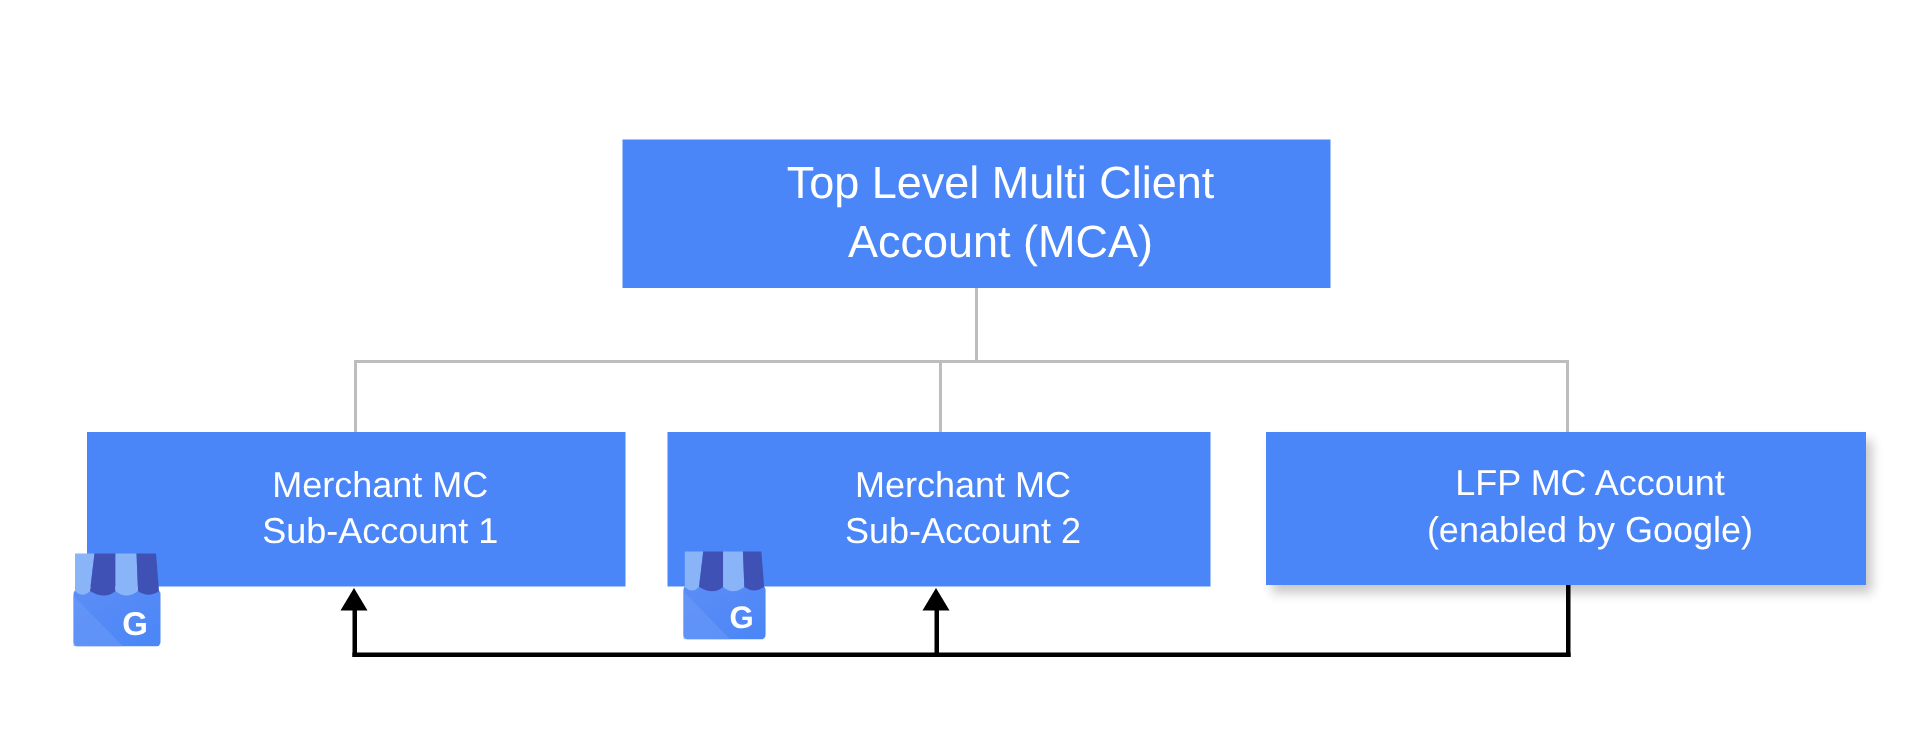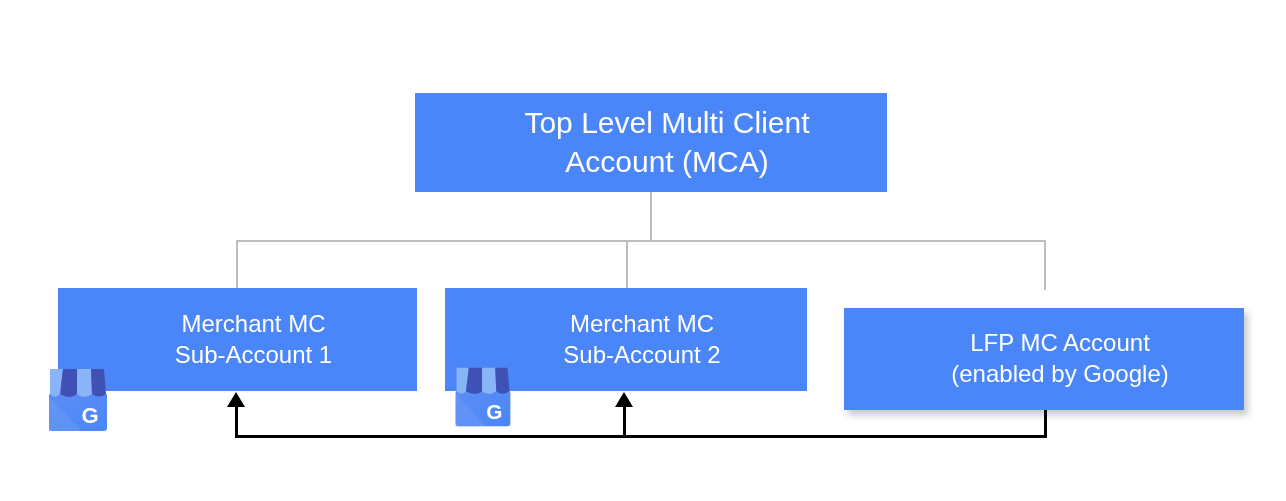--- a/index.html
+++ b/index.html
@@ -58,21 +58,20 @@
     height: 103px;
     font-size: 24px;
   }
   #node-lfp {
     left: 844px;
     top: 288px;
     width: 400px;
     height: 102px;
     font-size: 24px;
     box-shadow: 4px 5px 7px rgba(0, 0, 0, 0.22);
-    margin-top: 20px;
   }
 
   
   .vline {
     position: absolute;
     width: 2px;
     background: #bdbdbd;
     z-index: 1;
   }
   .hline {

